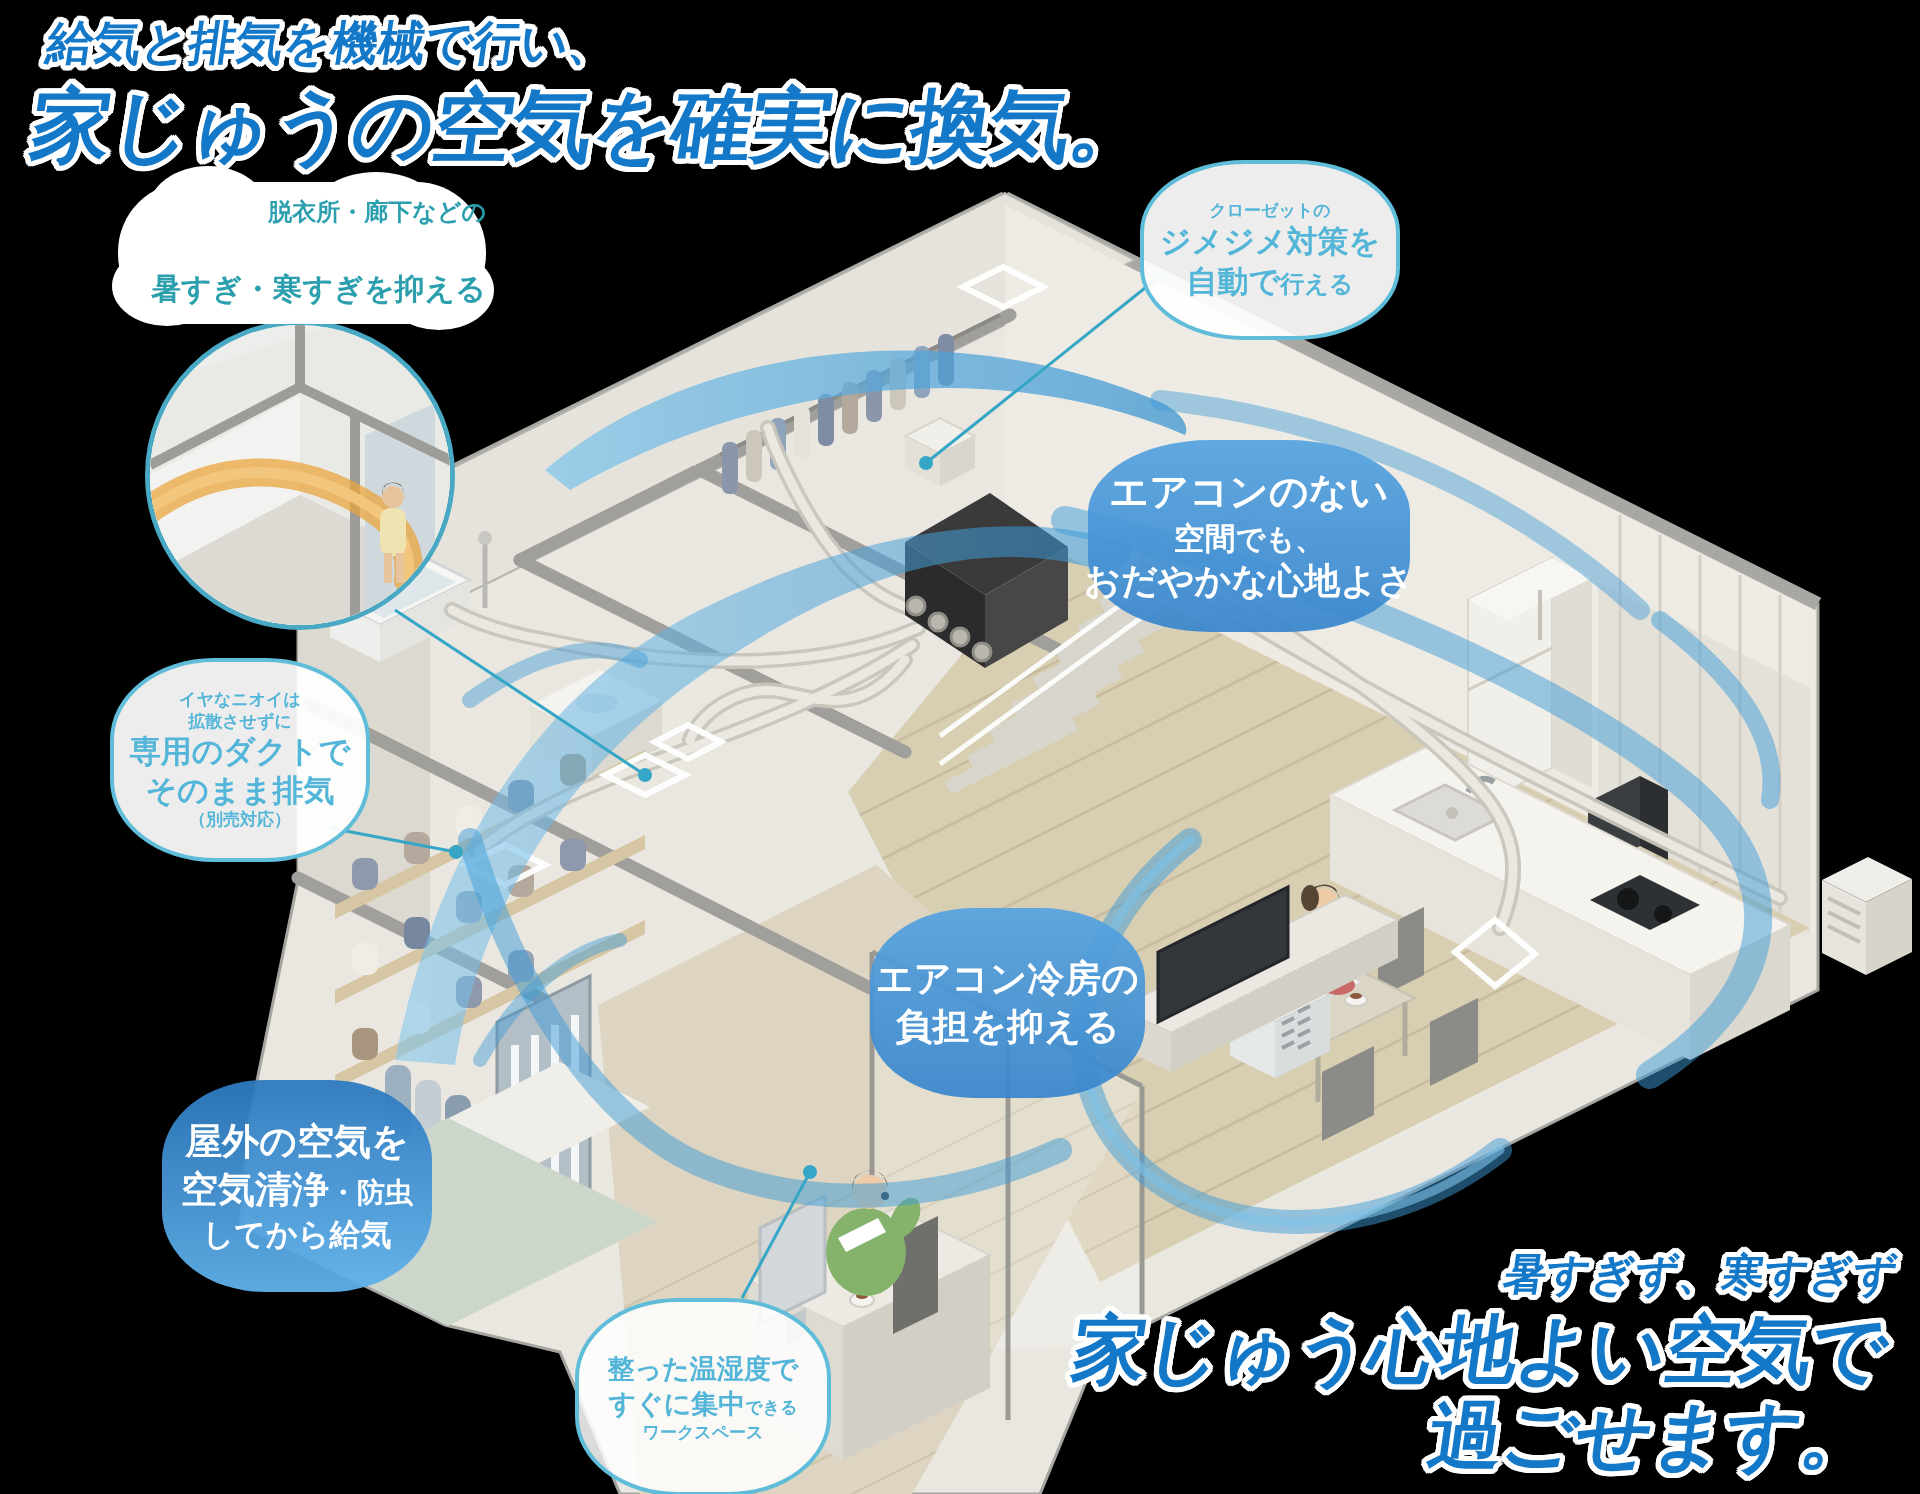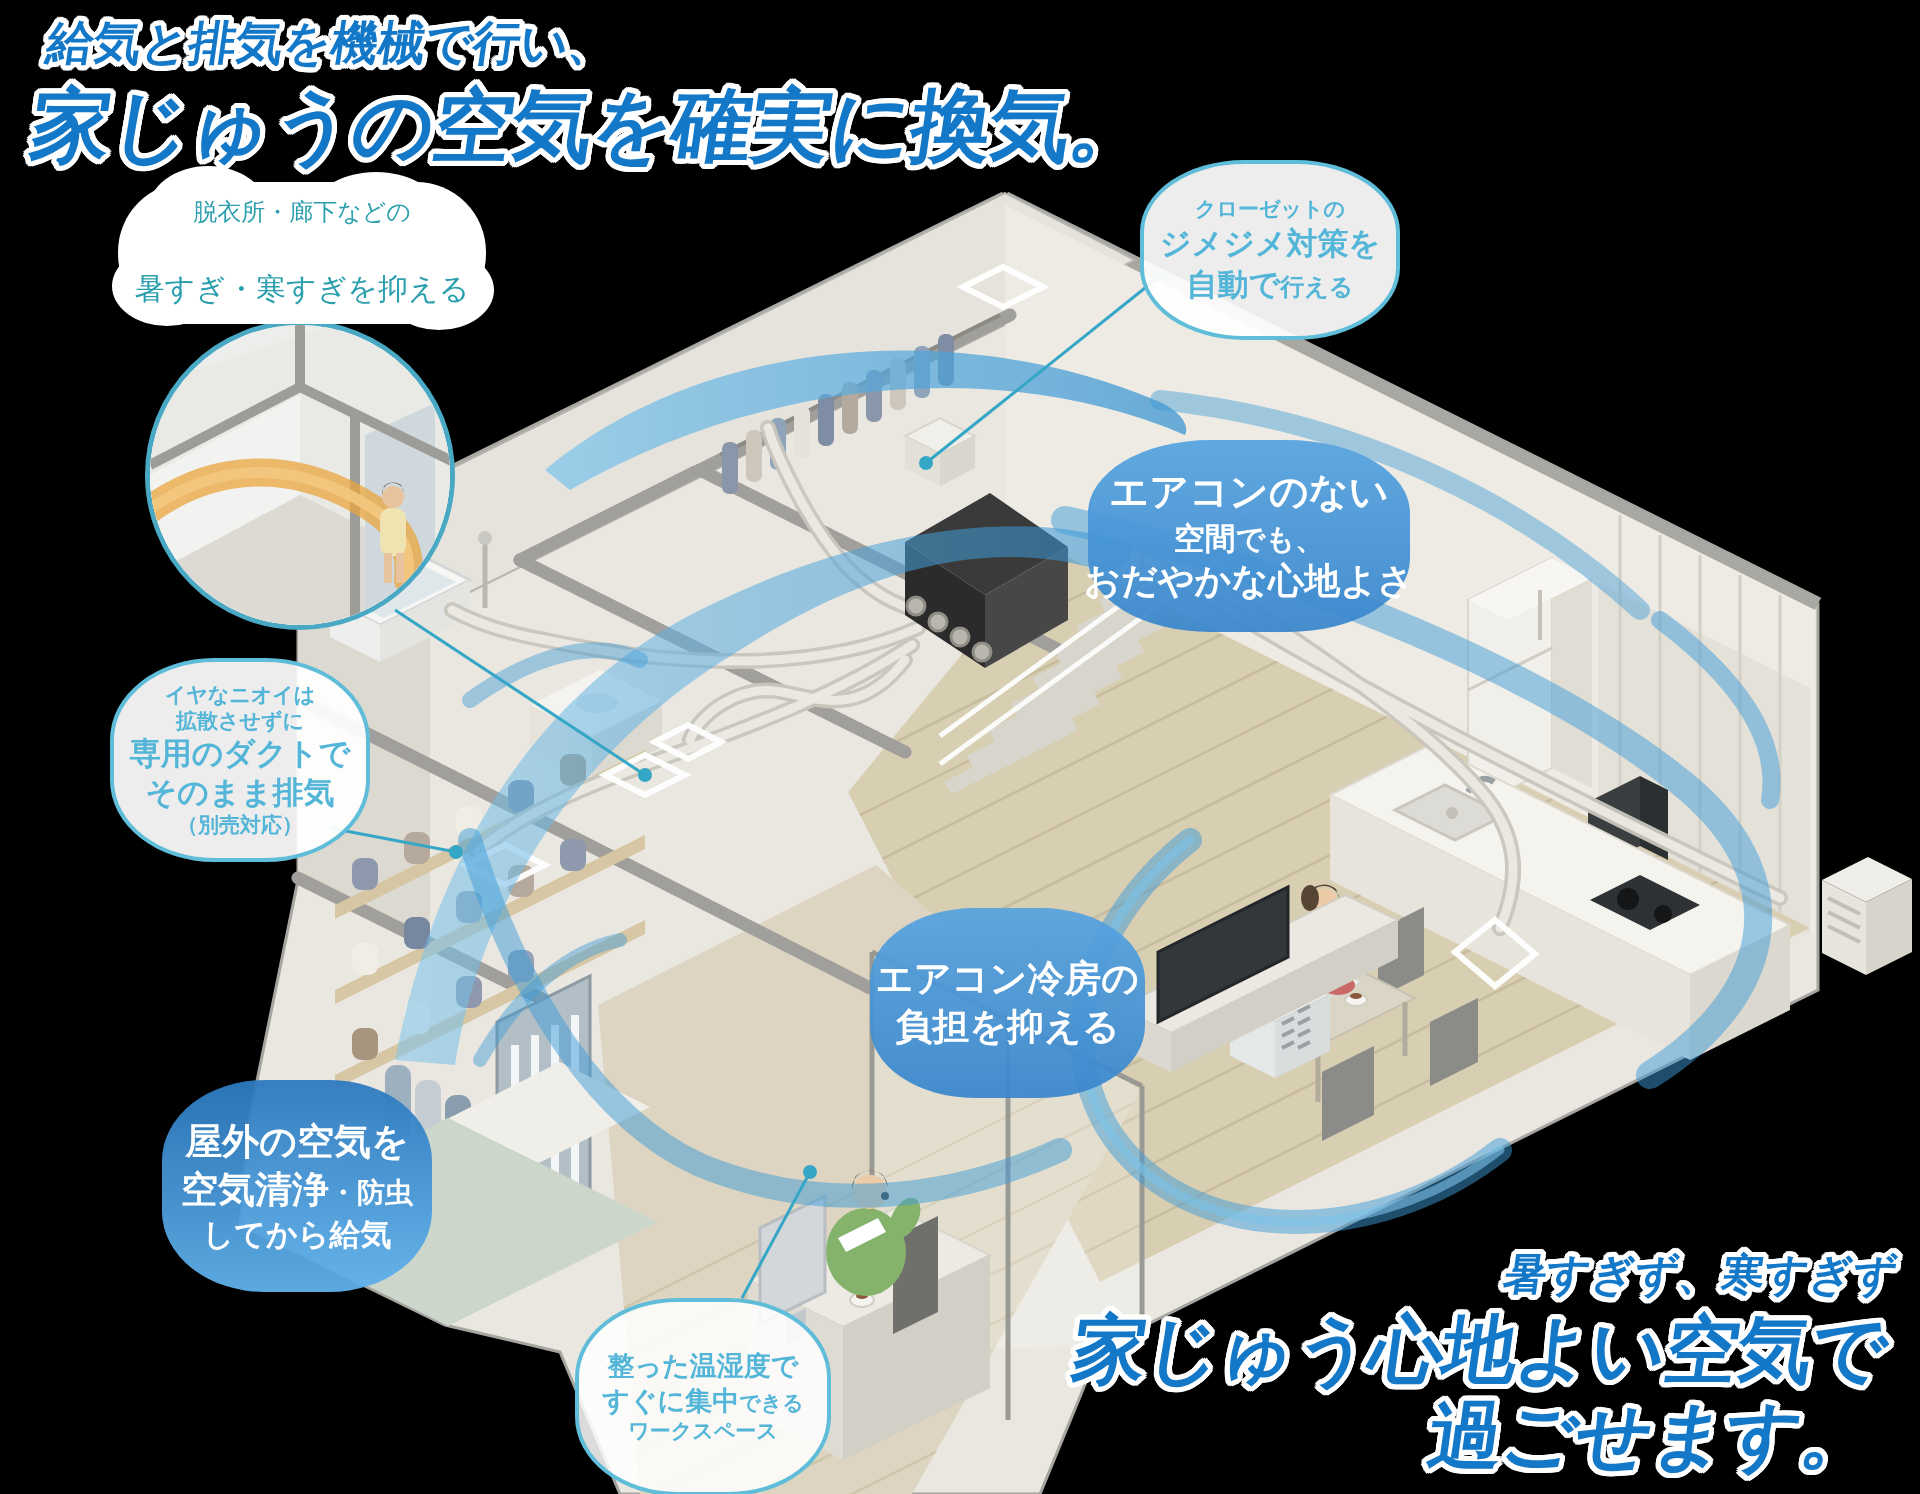--- a/index.html
+++ b/index.html
@@ -24,29 +24,29 @@
   #footer .f-line2,#footer .f-line3{font-size:74px;letter-spacing:-1px;}
 
   
   .bubble{position:absolute;z-index:4;display:flex;flex-direction:column;justify-content:center;
           align-items:center;text-align:center;font-weight:800;line-height:1.3;}
   .bubble.blue{color:#fff;border-radius:38%;
           background:linear-gradient(180deg,rgba(86,163,224,.93),rgba(56,134,204,.93));}
   .bubble.blue2{color:#fff;border-radius:38%;
           background:linear-gradient(180deg,rgba(44,121,190,.95),rgba(97,178,236,.95));}
   .bubble.white{background:rgba(255,255,255,.93);border:4px solid #5fbdd9;color:#53b5d7;border-radius:40%;}
-  .sm{font-size:21px;text-align:center;} .md{font-size:24px;} .bg{font-size:31px;} .xl{font-size:37px;}
+  .sm{font-size:17px;text-align:center;} .md{font-size:24px;} .bg{font-size:31px;} .xl{font-size:37px;}
   .w-line{white-space:nowrap;}
 
   
   #cloud-dressing{position:absolute;z-index:4;left:118px;top:182px;width:368px;height:142px;}
   .cloud-body{position:absolute;inset:0;background:#fff;border-radius:70px;}
   .bump{position:absolute;background:#fff;border-radius:50%;}
   .cloud-text{position:relative;z-index:2;width:100%;height:100%;display:flex;flex-direction:column;
-              justify-content:center;align-items:center;color:#2b9fad;font-weight:400;line-height:1.35;gap:41px;}
+              justify-content:center;align-items:flex-end;color:#2b9fad;font-weight:700;line-height:1.35;gap:41px;}
   .cloud-text .l1{font-size:24px;} .cloud-text .l2{font-size:30px;}
 
   
   #inset-circle{position:absolute;z-index:3;left:145px;top:320px;width:310px;height:310px;border-radius:50%;
                 border:5px solid #49a8c4;overflow:hidden;background:#eceeec;box-sizing:border-box;}
 </style>
 </head>
 <body>
 
 <div id="stage">

